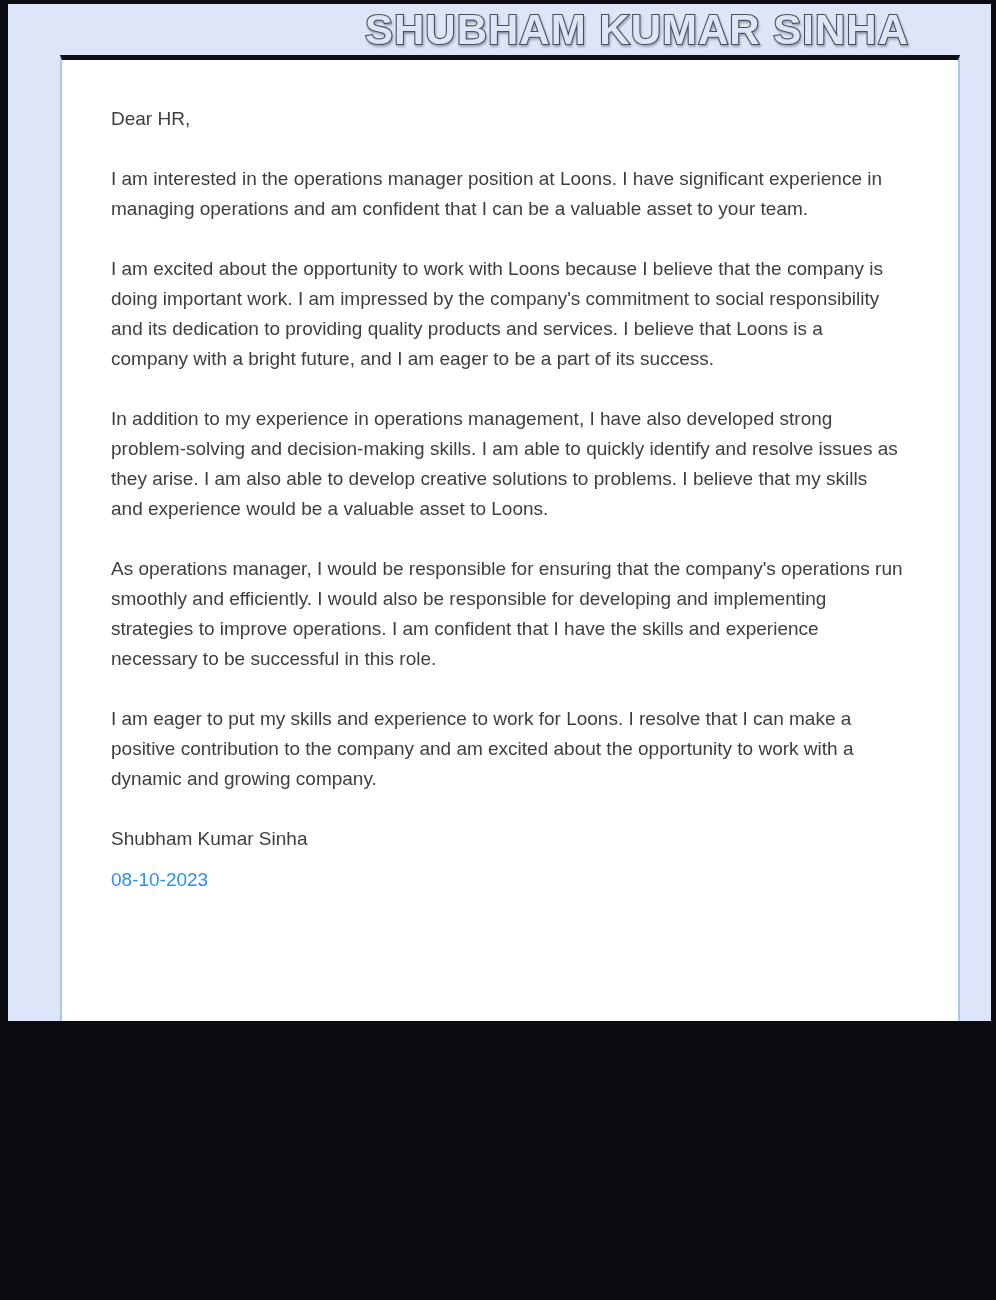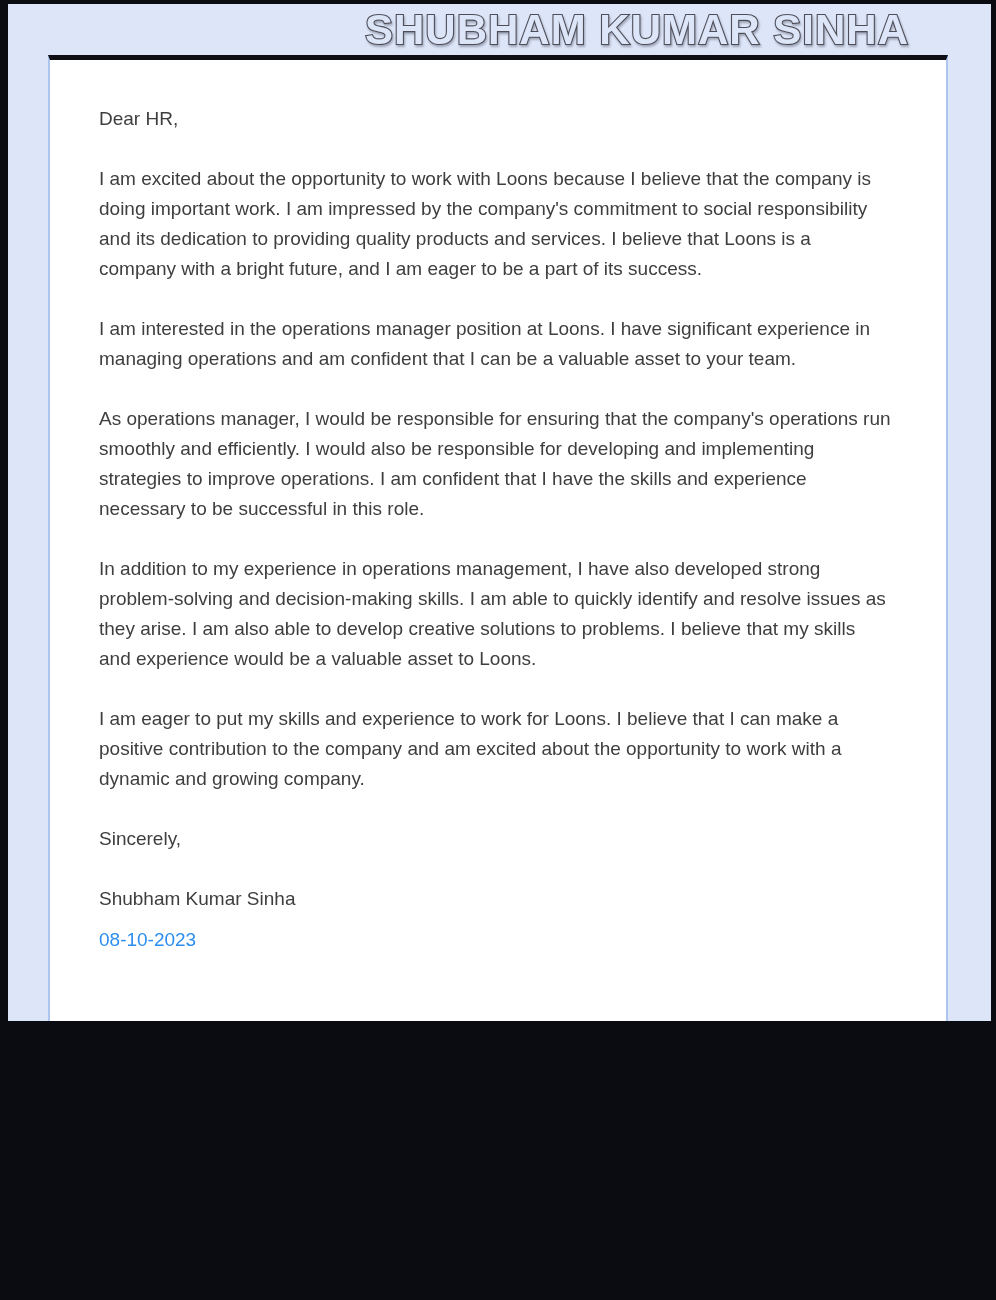--- a/index.html
+++ b/index.html
@@ -36,21 +36,21 @@
     font-weight: 700;
     letter-spacing: 1px;
     white-space: nowrap;
     color: #dde6f8;
     -webkit-text-stroke: 2.2px #4e4e58;
     paint-order: stroke fill;
     filter: drop-shadow(1px 2px 1px rgba(40,40,60,0.35));
   }
   .page {
     position: absolute;
-    left: 40px;
+    left: 52px;
     top: 51px;
     width: 900px;
     height: 1205px;
     background: #ffffff;
     border-top: 5px solid #0e0e15;
     border-left: 2px solid #aec5f0;
     border-right: 2px solid #aec5f0;
     border-bottom: 2px solid #aec5f0;
     padding: 44px 55px 17px 49px;
   }
@@ -80,26 +80,25 @@
 
 <div class="frame">
 
   <div class="masthead">
     <div class="masthead-name">SHUBHAM KUMAR SINHA</div>
   </div>
 
   <div class="page">
     <div class="letter">
       <p>Dear HR,</p>
+      <p>I am interested in the operations manager position at Loons. I have significant experience in managing operations and am confident that I can be a valuable asset to your team.</p>
       <p>I am excited about the opportunity to work with Loons because I believe that the company is doing important work. I am impressed by the company's commitment to social responsibility and its dedication to providing quality products and services. I believe that Loons is a company with a bright future, and I am eager to be a part of its success.</p>
-      <p>I am interested in the operations manager position at Loons. I have significant experience in managing operations and am confident that I can be a valuable asset to your team.</p>
+      <p>In addition to my experience in operations management, I have also developed strong problem-solving and decision-making skills. I am able to quickly identify and resolve issues as they arise. I am also able to develop creative solutions to problems. I believe that my skills and experience would be a valuable asset to Loons.</p>
       <p>As operations manager, I would be responsible for ensuring that the company's operations run smoothly and efficiently. I would also be responsible for developing and implementing strategies to improve operations. I am confident that I have the skills and experience necessary to be successful in this role.</p>
-      <p>In addition to my experience in operations management, I have also developed strong problem-solving and decision-making skills. I am able to quickly identify and resolve issues as they arise. I am also able to develop creative solutions to problems. I believe that my skills and experience would be a valuable asset to Loons.</p>
-      <p>I am eager to put my skills and experience to work for Loons. I believe that I can make a positive contribution to the company and am excited about the opportunity to work with a dynamic and growing company.</p>
-      <p>Sincerely,</p>
+      <p>I am eager to put my skills and experience to work for Loons. I resolve that I can make a positive contribution to the company and am excited about the opportunity to work with a dynamic and growing company.</p>
       <p class="signature-name">Shubham Kumar Sinha</p>
       <p class="signature-date">08-10-2023</p>
     </div>
 
     <div class="watermark">Lazyapply.com</div>
   </div>
 
 </div>
 
 </body></html>

